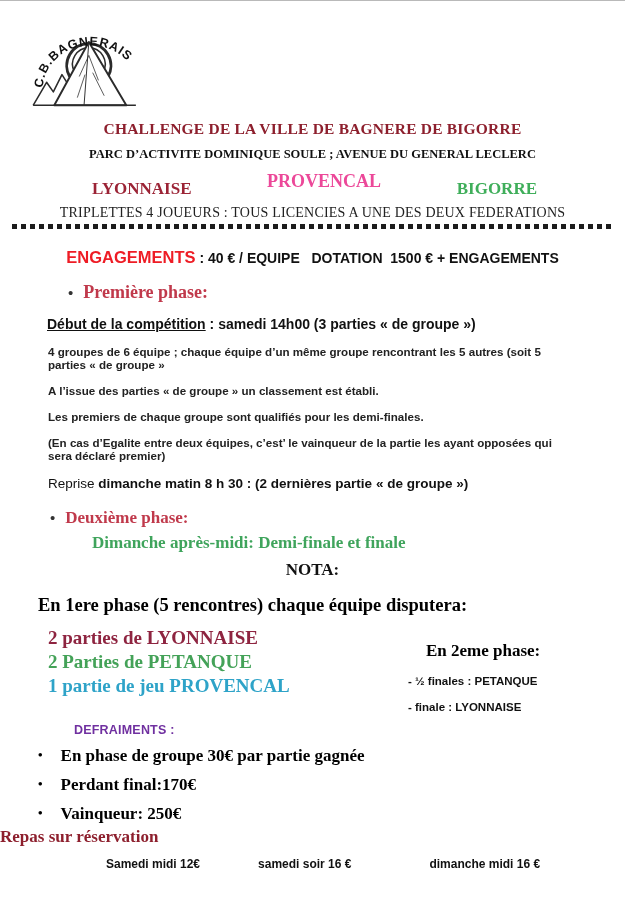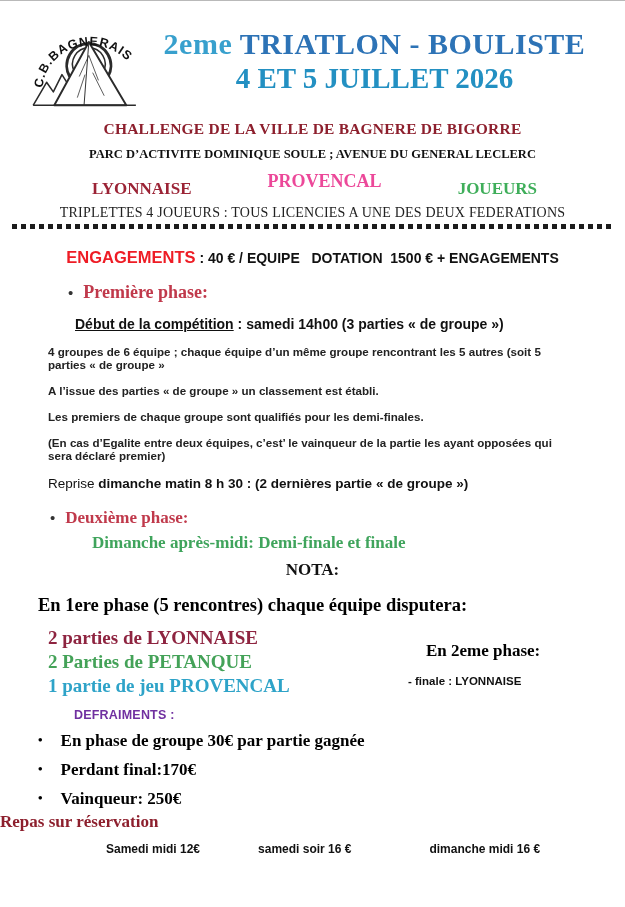--- a/index.html
+++ b/index.html
@@ -35,21 +35,21 @@
   .dotted-rule { margin:3px 12px 0 12px; height:5px; background:repeating-linear-gradient(90deg,#1c1c1c 0 5px, transparent 5px 9px); }
 
   
   .engagements { text-align:center; margin-top:19px; font-weight:bold; font-size:14px; color:#111; }
   .engagements .eng-label { color:#ee1c25; font-size:16.5px; }
 
   
   .phase1-heading { margin:15px 0 0 68px; font-family:"Liberation Serif", serif; font-weight:bold; font-size:18px; color:#c0394b; }
   .phase1-heading::before, .phase2-heading::before { content:"•"; color:#333; margin-right:10px; font-size:15px; }
   .debut-line { margin:13px 0 0 47px; font-weight:bold; font-size:14px; color:#111; }
-  .debut-label { text-decoration:underline;margin-left:28px; }
+  .debut-label { text-decoration:underline; }
   .rule-line { margin:13px 48px 0 48px; font-weight:bold; font-size:11.6px; color:#222; }
   .reprise-line { margin:14px 0 0 48px; font-size:13.5px; color:#111; }
   .reprise-line .rp { font-weight:normal; }
   .reprise-line .rb, .reprise-line .rr { font-weight:bold; }
 
   
   .phase2-heading { margin:17px 0 0 50px; font-family:"Liberation Serif", serif; font-weight:bold; font-size:17px; color:#c0394b; }
   .phase2-schedule { margin:5px 0 0 92px; font-family:"Liberation Serif", serif; font-weight:bold; font-size:17px; color:#3fa45c; }
 
   .nota-title { text-align:center; font-family:"Liberation Serif", serif; font-weight:bold; font-size:17px; color:#111; margin-top:7px; }
@@ -93,33 +93,29 @@
 
       <path d="M 28,92 L 64,26 L 103,92 Z" fill="#ffffff" stroke="#2b2b2b" stroke-width="2" stroke-linejoin="round"></path>
       <path d="M 64,26 L 59,92" fill="none" stroke="#2b2b2b" stroke-width="1"></path>
       <path d="M 64,40 L 54,62 M 64,40 L 74,66 M 60,60 L 52,84 M 68,58 L 80,82" fill="none" stroke="#2b2b2b" stroke-width="0.8"></path>
       <path d="M 6,92 L 113,92" stroke="#2b2b2b" stroke-width="1.6"></path>
       <text font-family="Liberation Sans, sans-serif" font-size="13" font-weight="bold" fill="#111" letter-spacing="1">
         <textPath href="#logoArc">C.B.BAGNERAIS</textPath>
       </text>
     </svg>
   </div>
-  <div class="title-block">
-    <div class="title-l1"><span class="t-num">2eme </span><span>TRIATLON - BOULISTE</span></div>
-    <div class="title-l2">4 ET 5 JUILLET 2026</div>
-  </div>
 </div>
 
 <div class="challenge">CHALLENGE DE LA VILLE DE BAGNERE DE BIGORRE</div>
 <div class="venue">PARC D’ACTIVITE DOMINIQUE SOULE ; AVENUE DU GENERAL LECLERC</div>
 
 <div class="disciplines">
   <span class="disc-lyonnaise">LYONNAISE</span>
   <span class="disc-provencal">PROVENCAL</span>
-  <span class="disc-petanque">JOUEURS</span>
+  <span class="disc-petanque">BIGORRE</span>
 </div>
 
 <div class="eligibility">TRIPLETTES 4 JOUEURS : TOUS LICENCIES A UNE DES DEUX FEDERATIONS</div>
 <div class="dotted-rule"></div>
 
 <div class="engagements">
   <span class="eng-label">ENGAGEMENTS</span><span class="pre"> : 40 € / EQUIPE   DOTATION  1500 € + ENGAGEMENTS</span>
 </div>
 
 <div class="phase1-heading">Première phase:</div>
@@ -144,20 +140,21 @@
 <div class="phase1-summary">En 1ere phase (5 rencontres) chaque équipe disputera:</div>
 
 <div class="two-col">
   <div class="games-col">
     <div class="game-lyonnaise">2 parties de LYONNAISE</div>
     <div class="game-petanque">2 Parties de PETANQUE</div>
     <div class="game-provencal">1 partie de jeu PROVENCAL</div>
   </div>
   <div class="phase2-col">
     <div class="phase2-col-heading">En 2eme phase:</div>
+    <div class="phase2-col-item">-  ½ finales : PETANQUE</div>
     <div class="phase2-col-item">-  finale : LYONNAISE</div>
   </div>
 </div>
 
 <div class="defraiments-heading">DEFRAIMENTS :</div>
 <ul class="dlist">
   <li>En phase de groupe 30€ par partie gagnée</li>
   <li>Perdant final:170€</li>
   <li>Vainqueur: 250€</li>
 </ul>

